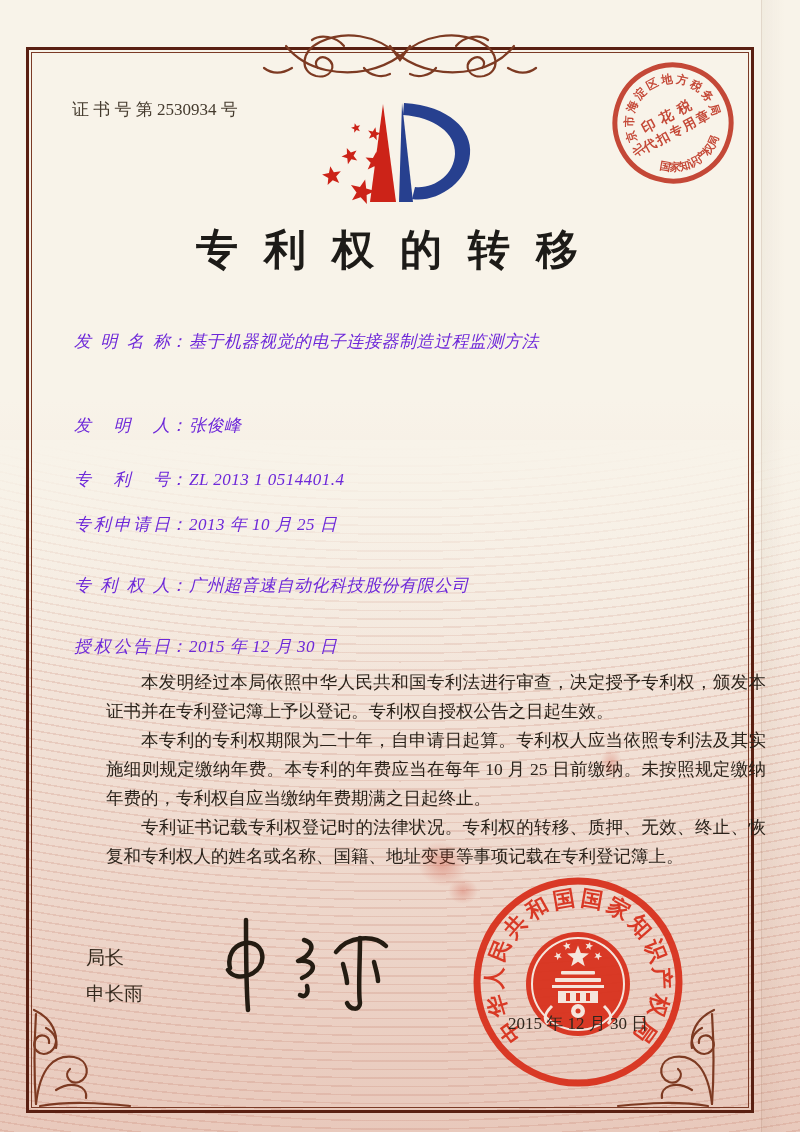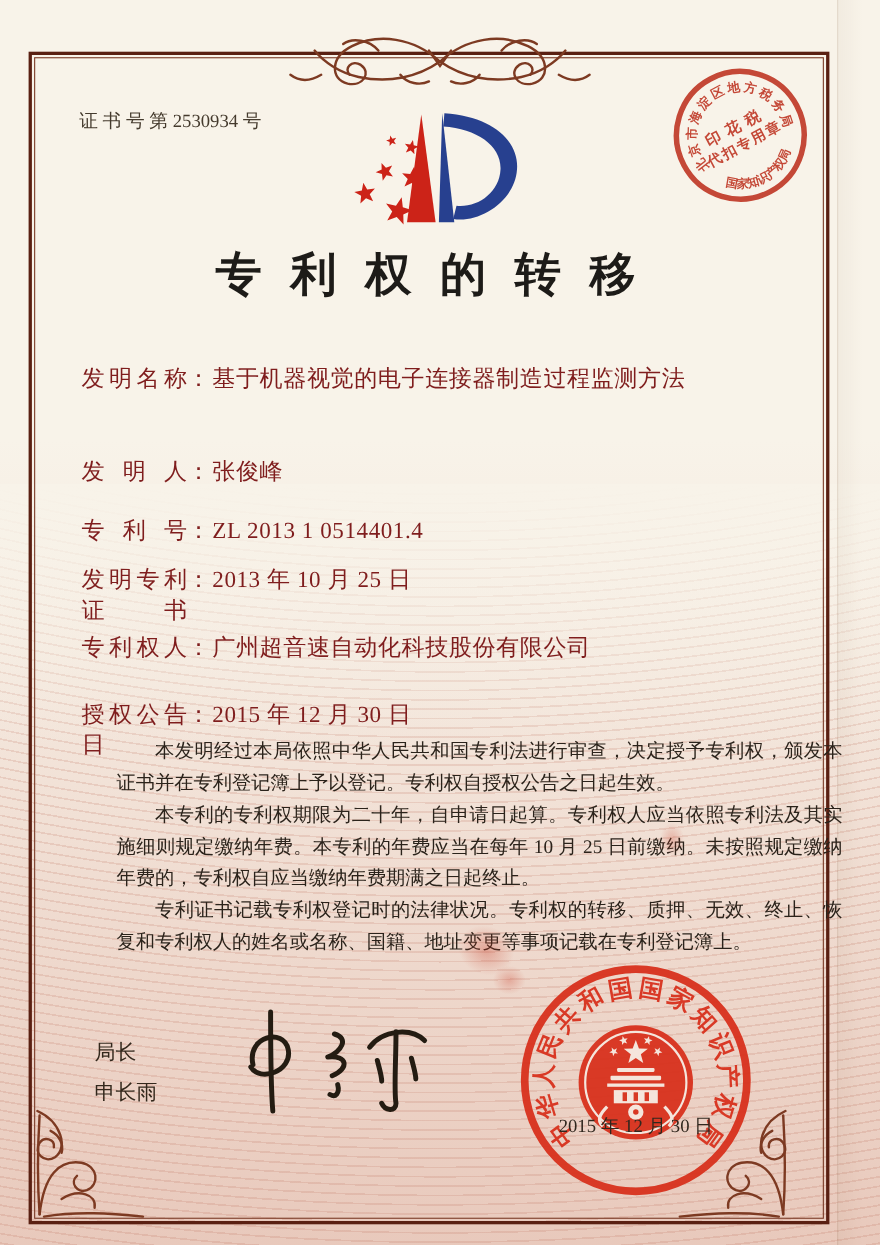--- a/index.html
+++ b/index.html
@@ -25,21 +25,21 @@
     border:3px solid #5a2012;}
   .frame-inner{position:absolute;left:2px;top:2px;right:2px;bottom:2px;border:1px solid #7b3a26;}
   .ornament{position:absolute;}
   
   .cert-number{position:absolute;left:72px;top:98px;font-size:17px;color:#443a2d;white-space:pre;}
   .logo{position:absolute;left:312px;top:90px;}
   .tax-stamp{position:absolute;left:606px;top:56px;transform:rotate(-28deg);opacity:.92;}
   .title{position:absolute;left:26px;top:222px;width:722px;text-align:center;
     font-size:42px;font-weight:700;letter-spacing:26px;text-indent:26px;color:#1d1b18;}
   
-  .frow{position:absolute;left:74px;width:660px;font-size:21px;color:#7f1d1d;}
+  .frow{position:absolute;left:74px;width:660px;font-size:17px;color:#6d28d9;font-style:italic;}
   .flabel{display:inline-block;width:96px;text-align:justify;text-align-last:justify;vertical-align:top;}
   .fcolon{display:inline-block;margin-right:2px;}
   .fvalue{letter-spacing:.5px;}
   
   .body-text{position:absolute;left:74px;top:668px;width:660px;font-size:17.5px;
     line-height:29px;text-align:justify;color:#2b231b;margin-left:32px;}
   .body-text p{margin:0;text-indent:2em;}
   
   .signer{position:absolute;left:86px;top:940px;font-size:19px;color:#33281c;line-height:36px;}
   .signature{position:absolute;left:188px;top:908px;}
@@ -162,21 +162,21 @@
   <div class="frow" style="top:330px">
     <span class="flabel">发明名称</span><span class="fcolon">：</span><span class="fvalue">基于机器视觉的电子连接器制造过程监测方法</span>
   </div>
   <div class="frow" style="top:414px">
     <span class="flabel">发明人</span><span class="fcolon">：</span><span class="fvalue">张俊峰</span>
   </div>
   <div class="frow" style="top:468px">
     <span class="flabel">专利号</span><span class="fcolon">：</span><span class="fvalue">ZL 2013 1 0514401.4</span>
   </div>
   <div class="frow" style="top:513px">
-    <span class="flabel">发明专利证书</span><span class="fcolon">：</span><span class="fvalue">2013 年 10 月 25 日</span>
+    <span class="flabel">专利申请日</span><span class="fcolon">：</span><span class="fvalue">2013 年 10 月 25 日</span>
   </div>
   <div class="frow" style="top:574px">
     <span class="flabel">专利权人</span><span class="fcolon">：</span><span class="fvalue">广州超音速自动化科技股份有限公司</span>
   </div>
   <div class="frow" style="top:635px">
     <span class="flabel">授权公告日</span><span class="fcolon">：</span><span class="fvalue">2015 年 12 月 30 日</span>
   </div>
 
   <div class="body-text">
     <p>本发明经过本局依照中华人民共和国专利法进行审查，决定授予专利权，颁发本证书并在专利登记簿上予以登记。专利权自授权公告之日起生效。</p>

